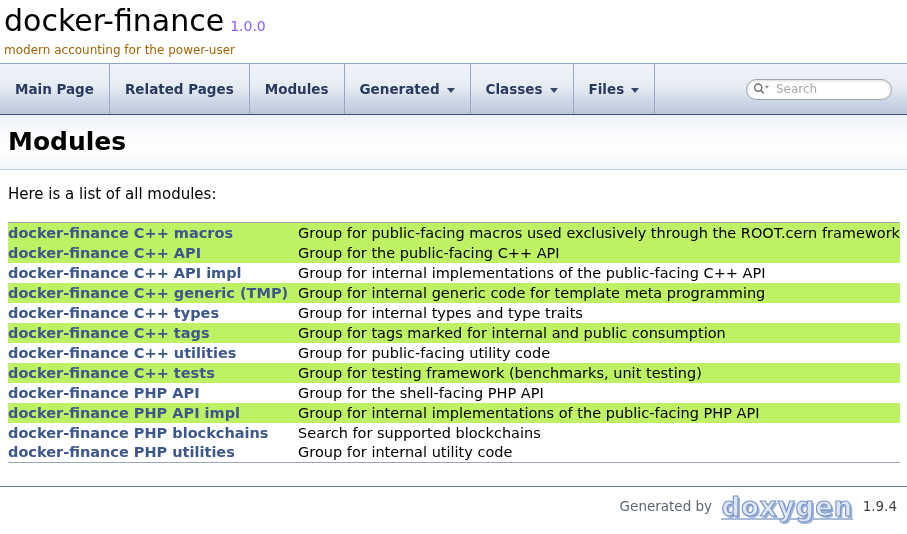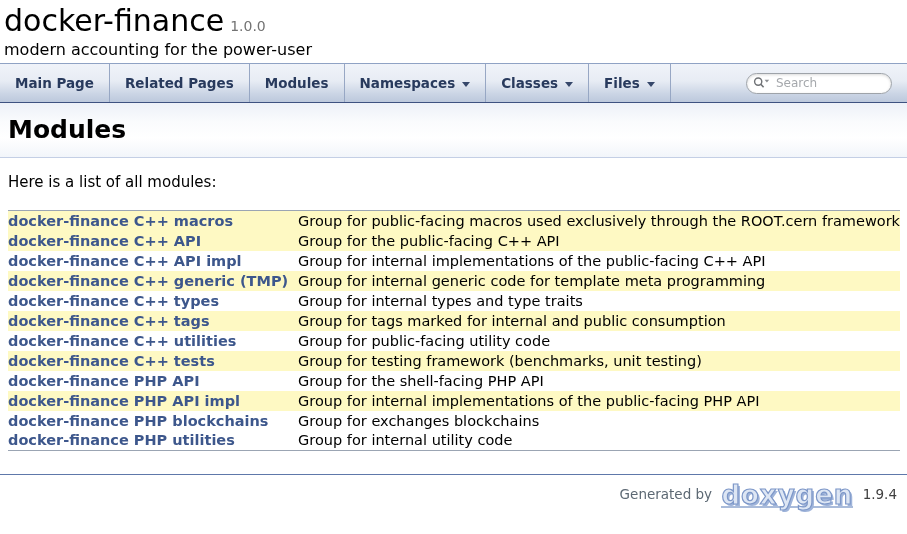--- a/index.html
+++ b/index.html
@@ -8,27 +8,27 @@
     font-family: "DejaVu Sans", "Liberation Sans", sans-serif;
     color:#000;
     width:907px;
     height:534px;
     overflow:hidden;
   }
 
   
   #titlearea { padding:4px 0 6px 4px; }
   #projectname { font-size:30px; line-height:33px; color:#000; }
-  #projectnumber { font-size:14px; margin-left:6px; color:#737373; }
-  #projectbrief { font-size:16px; line-height:14px; color:#000000; }
+  #projectnumber { font-size:14px; margin-left:6px; color:#8b5cf6; }
+  #projectbrief { font-size:12px; line-height:14px; color:#a16207; }
 
   
   .tabs {
     display:flex; align-items:stretch;
-    height:40px;
+    height:52px;
     background: linear-gradient(to bottom, #F0F3F9 0%, #E7ECF4 45%, #CBD5E5 78%, #BCC8DC 100%);
     border-top:1px solid #8FA2C4;
     border-bottom:1px solid #3D5180;
   }
   .tabs ul { list-style:none; display:flex; margin:0; padding:0; align-items:stretch; }
   .tab {
     display:flex; align-items:center;
     padding:0 15px;
     border-right:1px solid #97A7C4;
     font-size:13.5px; font-weight:bold; color:#283A5D;
@@ -73,21 +73,21 @@
   table.directory {
     width:100%;
     border-collapse:collapse;
     border-top:1px solid #9BA5B3;
     border-bottom:1px solid #9BA5B3;
     font-size:14.5px;
   }
   table.directory td { padding:0; height:20px; vertical-align:middle; }
   td.entry { width:292px; padding-left:14px; white-space:nowrap; }
   td.desc  { padding-left:6px; white-space:nowrap; }
-  tr.shaded { background:#fef9c3; }
+  tr.shaded { background:#bef264; }
   a.el { color:#3D578C; font-weight:bold; text-decoration:none; }
 
   
   hr.footer-hr { border:none; border-top:1px solid #5E78AA; margin:15px 0 0 0; height:0; }
   address.footer {
     font-style:normal;
     text-align:right;
     padding:9px 10px 0 0;
     font-size:13.5px;
     color:#5C6873;
@@ -120,21 +120,21 @@
       <li class="tab">
         <span>Main Page</span>
       </li>
       <li class="tab">
         <span>Related Pages</span>
       </li>
       <li class="tab">
         <span>Modules</span>
       </li>
       <li class="tab">
-        <span>Namespaces</span>
+        <span>Generated</span>
         <span class="caret"></span>
       </li>
       <li class="tab">
         <span>Classes</span>
         <span class="caret"></span>
       </li>
       <li class="tab">
         <span>Files</span>
         <span class="caret"></span>
       </li>
@@ -192,21 +192,21 @@
         <tr>
           <td class="entry"><a href="#" class="el">docker-finance PHP API</a></td>
           <td class="desc">Group for the shell-facing PHP API</td>
         </tr>
         <tr class="shaded">
           <td class="entry"><a href="#" class="el">docker-finance PHP API impl</a></td>
           <td class="desc">Group for internal implementations of the public-facing PHP API</td>
         </tr>
         <tr>
           <td class="entry"><a href="#" class="el">docker-finance PHP blockchains</a></td>
-          <td class="desc">Group for exchanges blockchains</td>
+          <td class="desc">Search for supported blockchains</td>
         </tr>
         <tr>
           <td class="entry"><a href="#" class="el">docker-finance PHP utilities</a></td>
           <td class="desc">Group for internal utility code</td>
         </tr>
       </tbody>
   </table>
 </div>
 
 <hr class="footer-hr">

